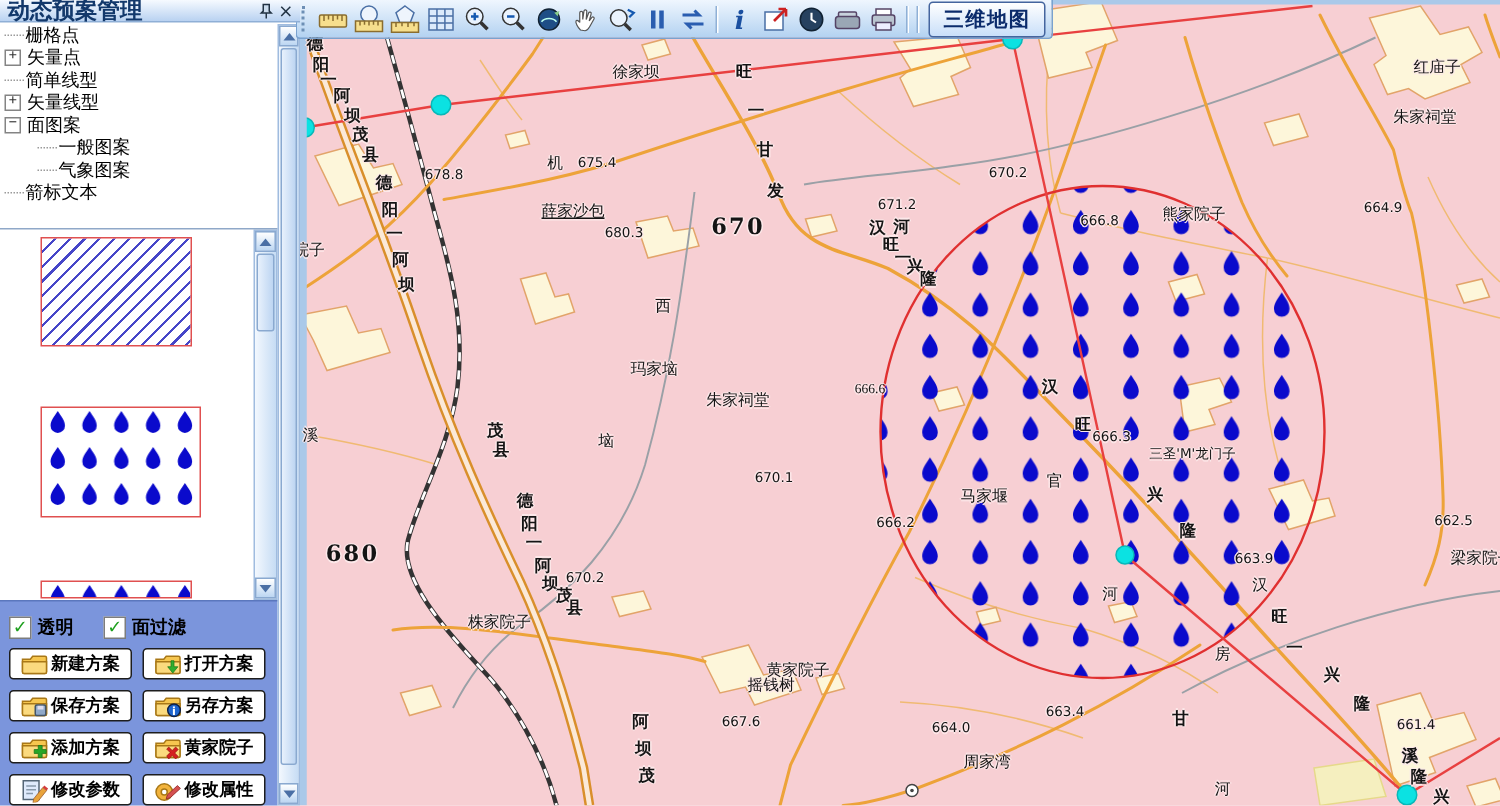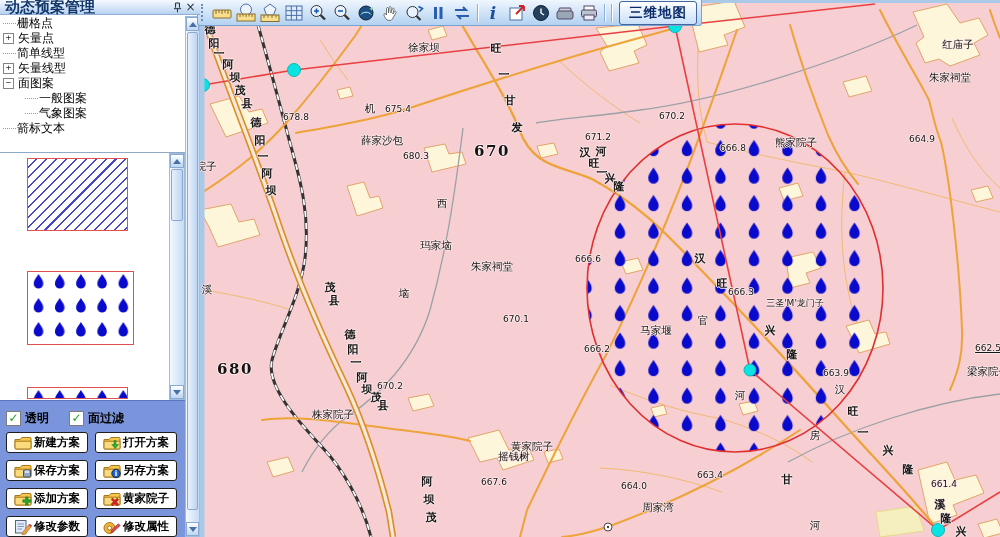--- a/index.html
+++ b/index.html
@@ -185,36 +185,36 @@
     <rect x="200" y="0" width="800" height="3" fill="#aac9e9"></rect>
   </svg>
   <div id="map-labels">
       <div class="lbl e" style="left: 96px; top: 117px;">678.8</div>
       <div class="lbl e" style="left: 198px; top: 109px;">675.4</div>
       <div class="lbl e" style="left: 216px; top: 156px;">680.3</div>
       <div class="lbl e" style="left: 472px; top: 116px;">670.2</div>
       <div class="lbl e" style="left: 398px; top: 137px;">671.2</div>
       <div class="lbl e" style="left: 533px; top: 148px;">666.8</div>
       <div class="lbl e" style="left: 722px; top: 139px;">664.9</div>
-      <div class="lbl e" style="left: 788px; top: 348px; text-decoration: underline;">662.5</div>
+      <div class="lbl e" style="left: 769px; top: 348px;">662.5</div>
       <div class="lbl e" style="left: 636px; top: 373px;">663.9</div>
       <div class="lbl e" style="left: 397px; top: 349px;">666.2</div>
-      <div class="lbl e" style="left: 388px; top: 259px;">666.6</div>
+      <div class="lbl e" style="left: 380px; top: 259px; font-family: Liberation Serif, serif;">666.6</div>
       <div class="lbl e" style="left: 541px; top: 292px;">666.3</div>
       <div class="lbl e" style="left: 316px; top: 319px;">670.1</div>
       <div class="lbl e" style="left: 190px; top: 386px;">670.2</div>
       <div class="lbl e" style="left: 294px; top: 482px;">667.6</div>
       <div class="lbl e" style="left: 434px; top: 486px;">664.0</div>
       <div class="lbl e" style="left: 510px; top: 475px;">663.4</div>
       <div class="lbl e" style="left: 744px; top: 484px;">661.4</div>
       <div class="lbl e" style="left: 595px; top: 303px;">三圣'M'龙门子</div>
       <div class="lbl b" style="left: 292px; top: 151px; text-align: center;">670</div>
       <div class="lbl b" style="left: 35px; top: 369px;">680</div>
       <div class="lbl p" style="left: 224px; top: 48px;">徐家坝</div>
-      <div class="lbl p" style="left: 182px; top: 141px;">薛家沙包</div>
+      <div class="lbl p" style="left: 182px; top: 141px; text-decoration: underline;">薛家沙包</div>
       <div class="lbl p" style="left: 758px; top: 45px;">红庙子</div>
       <div class="lbl p" style="left: 750px; top: 78px;">朱家祠堂</div>
       <div class="lbl p" style="left: 596px; top: 143px;">熊家院子</div>
       <div class="lbl p" style="left: 292px; top: 267px;">朱家祠堂</div>
       <div class="lbl p" style="left: 236px; top: 246px;">玛家垴</div>
       <div class="lbl p" style="left: 456px; top: 331px;">马家堰</div>
       <div class="lbl p" style="left: 133px; top: 415px;">株家院子</div>
       <div class="lbl p" style="left: 332px; top: 447px;">黄家院子</div>
       <div class="lbl p" style="left: 314px; top: 457px;">摇钱树</div>
       <div class="lbl p" style="left: 458px; top: 508px;">周家湾</div>

